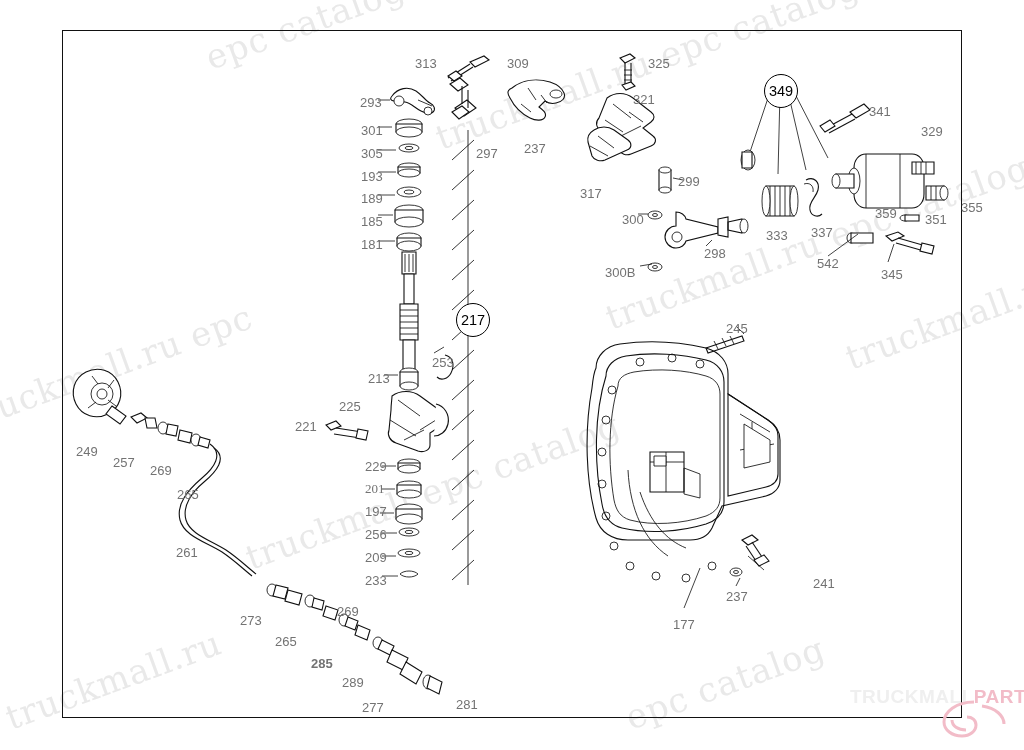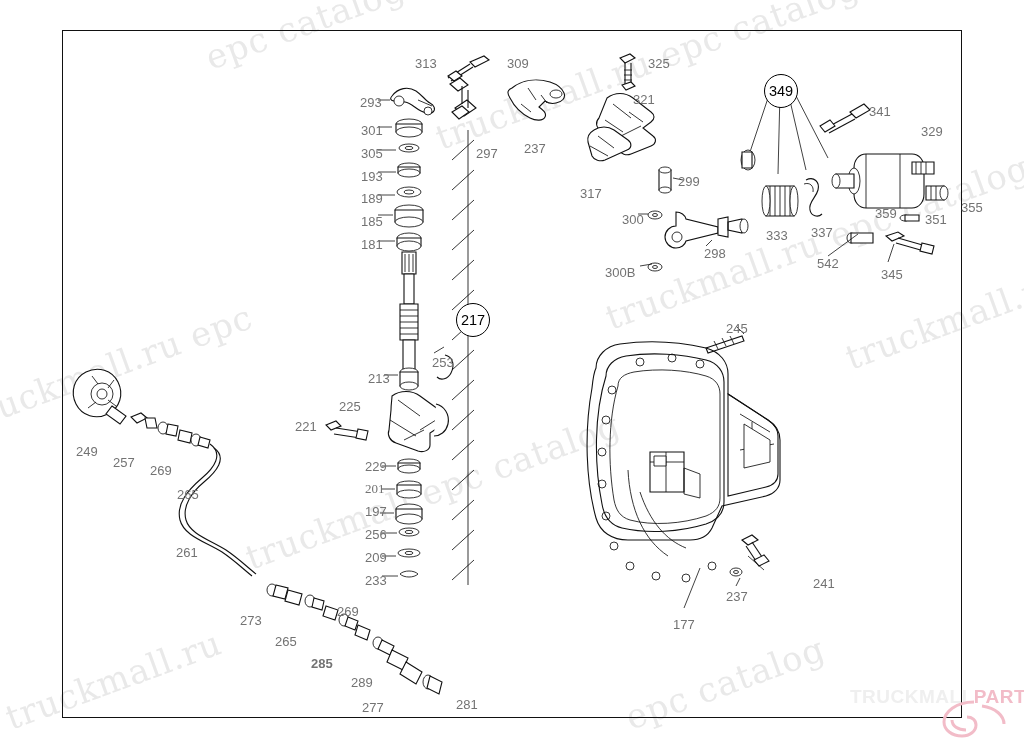--- a/index.html
+++ b/index.html
@@ -497,21 +497,21 @@
   <div class="lbl" style="left:365px; top:550px;">209</div>
   <div class="lbl" style="left:176px; top:545px;">261</div>
   <div class="lbl" style="left:365px; top:573px;">233</div>
   <div class="lbl" style="left:726px; top:589px;">237</div>
   <div class="lbl" style="left:769px; top:576px;margin-left:44px;">241</div>
   <div class="lbl" style="left:240px; top:613px;">273</div>
   <div class="lbl" style="left:337px; top:604px;">269</div>
   <div class="lbl" style="left:673px; top:617px;">177</div>
   <div class="lbl" style="left:275px; top:634px;">265</div>
   <div class="lbl" style="left:311px; top:656px;font-weight:bold;">285</div>
-  <div class="lbl" style="left:351px; top:675px;">289</div>
+  <div class="lbl" style="left:342px; top:675px;">289</div>
   <div class="lbl" style="left:362px; top:700px;">277</div>
   <div class="lbl" style="left:456px; top:697px;">281</div>
 
   <div class="circ" style="left:764px; top:74px;">349</div>
   <div class="circ" style="left:424px; top:303px;margin-left:32px;">217</div>
 
   <div id="logo">
     <div class="lt"><span>TRUCKMALL</span><b>PARTS</b></div>
     <svg class="swirl" width="86" height="44" viewBox="0 0 86 44">
       <g fill="none" stroke="#f2bcc8" stroke-width="3">

